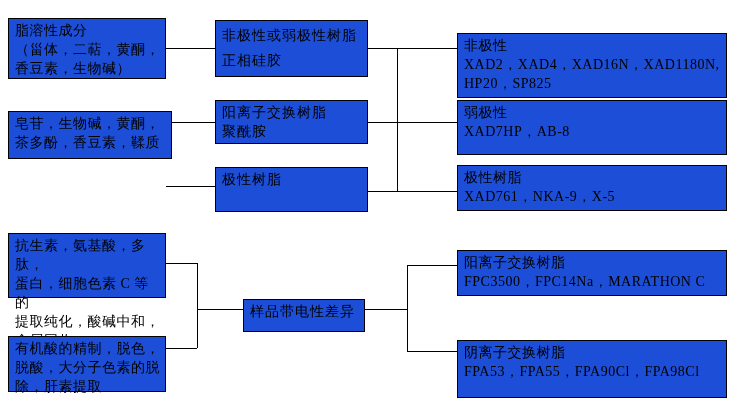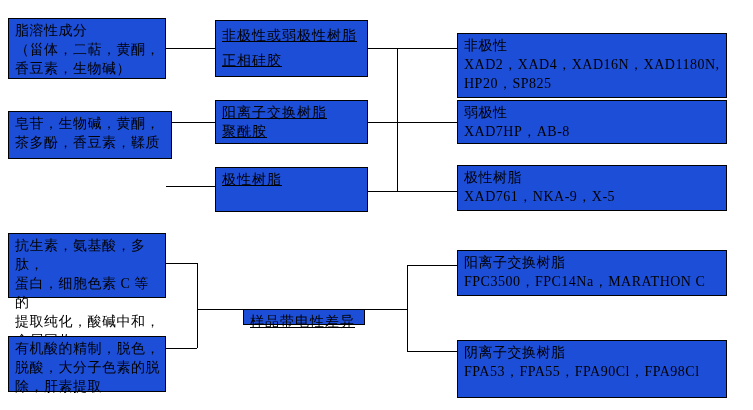--- a/index.html
+++ b/index.html
@@ -21,21 +21,21 @@
     align-items:flex-start;
   }
   .box-text{
     display:block;
     white-space:pre-line;
     font-size:14px;
     line-height:19px;
     padding:2px 5px 2px 6px;
     letter-spacing:0.5px;
   }
-  .mid .box-text{letter-spacing:1px;text-decoration:underline;}
+  .mid .box-text{letter-spacing:1px;}
   .m1 .box-text{line-height:25px;}
 </style>
 </head>
 <body>
 
 <div class="canvas">
 
   <svg class="lines" width="753" height="410" viewBox="0 0 753 410" shape-rendering="crispEdges" stroke="#000000" stroke-width="1">
     <line x1="166" y1="48.5" x2="215" y2="48.5"></line>
     <line x1="166" y1="122.5" x2="215" y2="122.5"></line>
@@ -79,30 +79,30 @@
     <span class="box-text">非极性或弱极性树脂
 正相硅胶</span>
   </div>
   <div class="box mid" style="left:215px;top:100px;width:153px;height:44px">
     <span class="box-text">阳离子交换树脂
 聚酰胺</span>
   </div>
   <div class="box mid" style="left:215px;top:167px;width:153px;height:45px">
     <span class="box-text">极性树脂</span>
   </div>
-  <div class="box mid" style="left:243px;top:309px;width:122px;height:16px">
+  <div class="box mid" style="left:243px;top:299px;width:122px;height:33px">
     <span class="box-text">样品带电性差异</span>
   </div>
 
   <div class="box" style="left:457px;top:33px;width:270px;height:65px">
     <span class="box-text">非极性
 XAD2，XAD4，XAD16N，XAD1180N,
 HP20，SP825</span>
   </div>
-  <div class="box" style="left:457px;top:100px;width:270px;height:44px">
+  <div class="box" style="left:457px;top:100px;width:270px;height:55px">
     <span class="box-text">弱极性
 XAD7HP，AB-8</span>
   </div>
   <div class="box" style="left:457px;top:165px;width:270px;height:46px">
     <span class="box-text">极性树脂
 XAD761，NKA-9，X-5</span>
   </div>
   <div class="box" style="left:457px;top:250px;width:270px;height:46px">
     <span class="box-text">阳离子交换树脂
 FPC3500，FPC14Na，MARATHON C</span>

